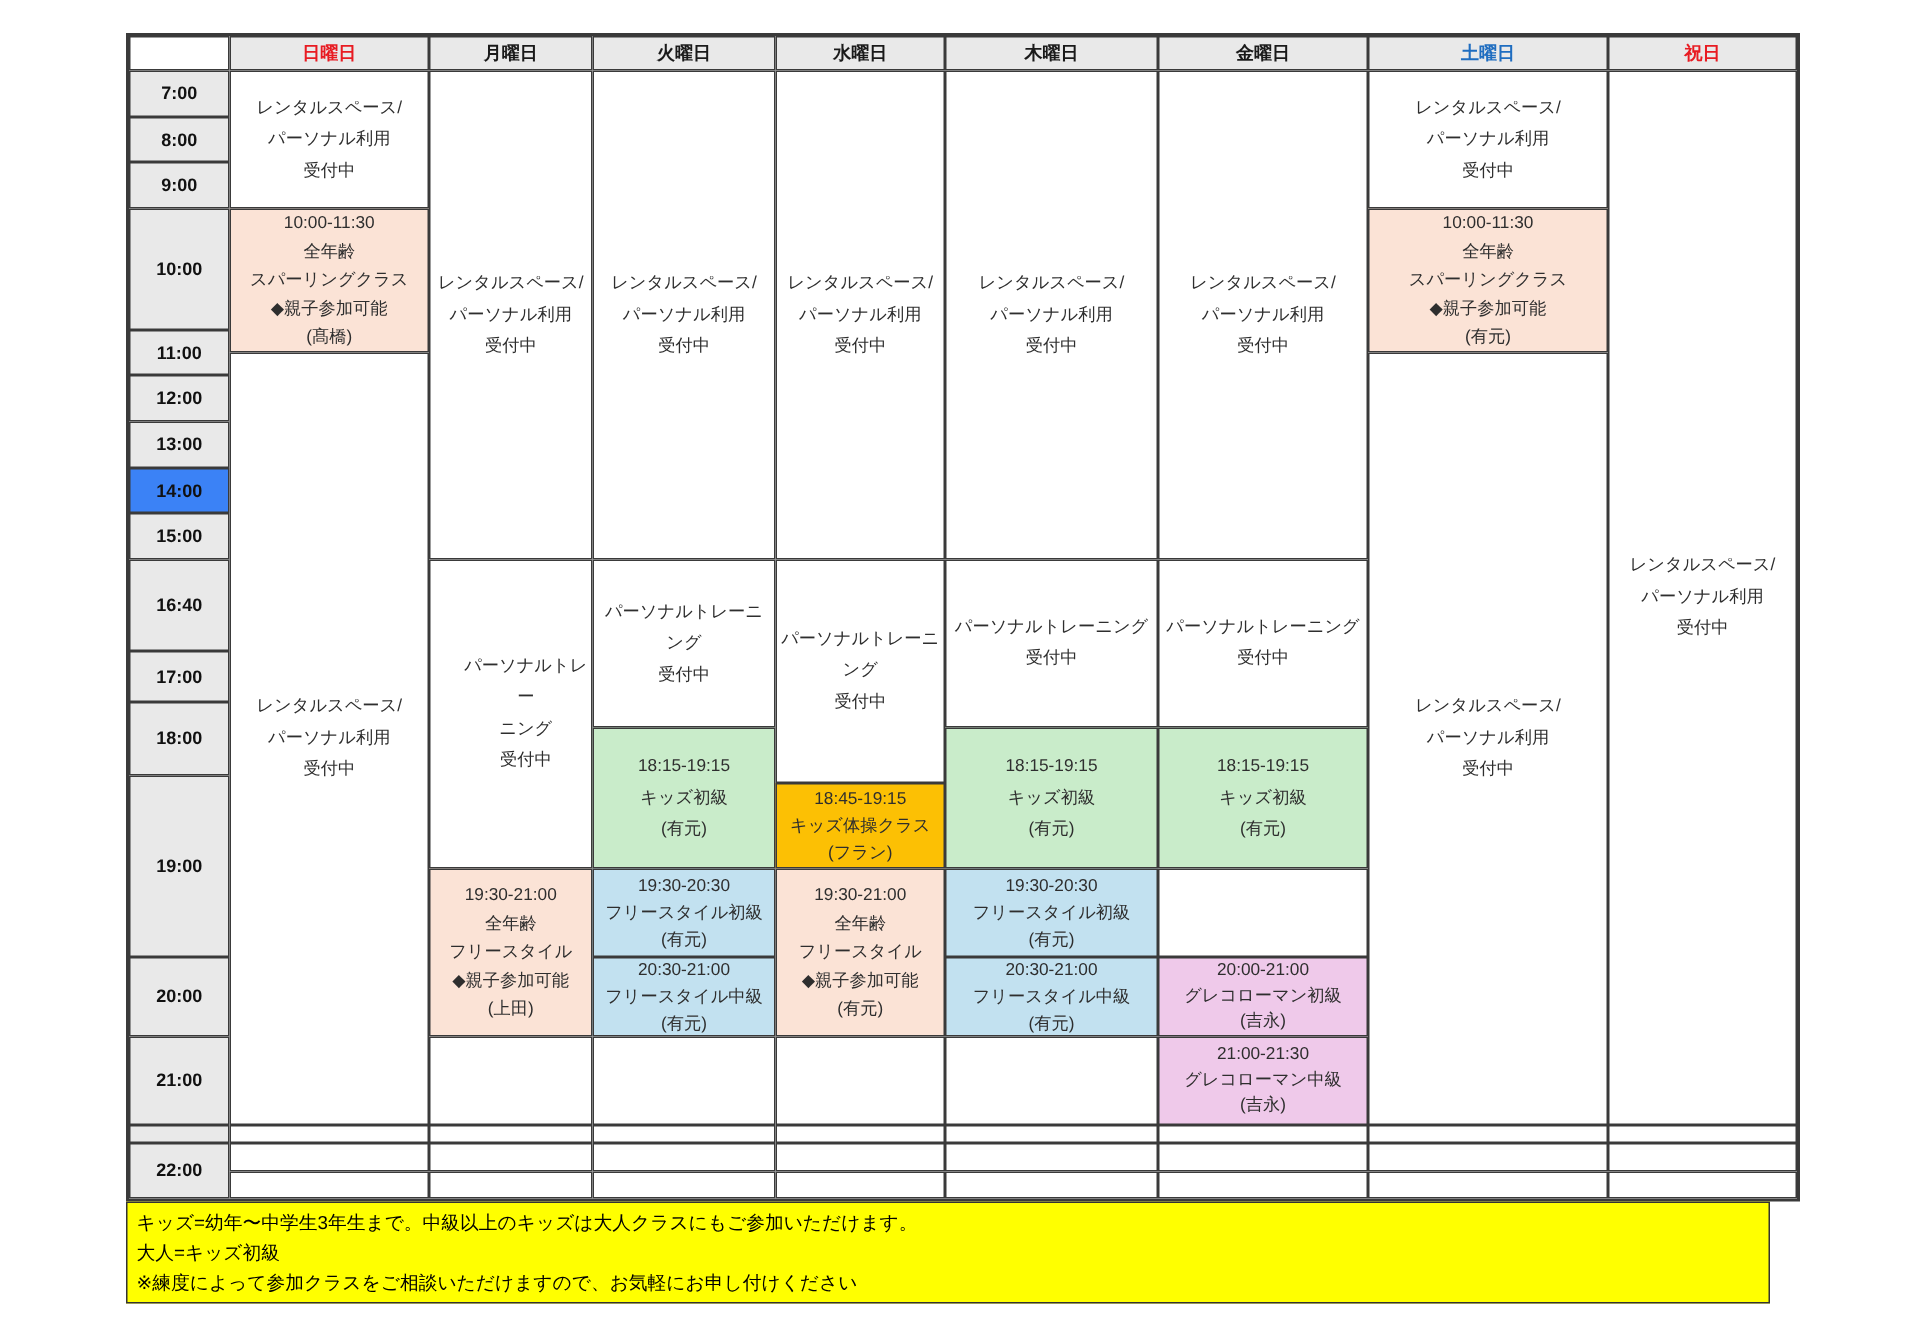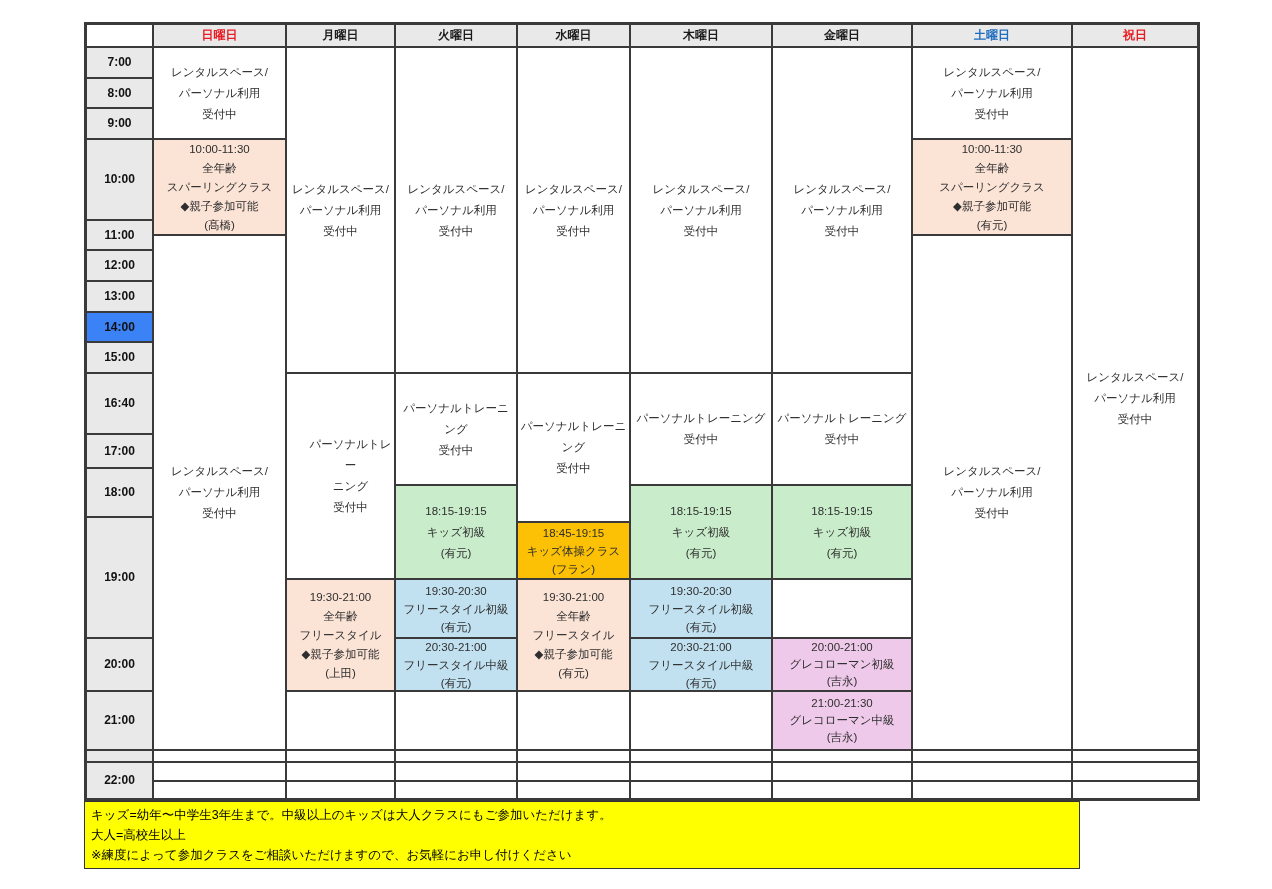--- a/index.html
+++ b/index.html
@@ -20,21 +20,21 @@
     display:flex; flex-direction:column; justify-content:center; align-items:center;
     text-align:center; font-size:11.5px; line-height:21px; color:#2e2e2e;
     overflow:hidden; box-sizing:border-box;
   }
   .cell[data-bg="grey"]  { font-weight:bold; font-size:12px; color:#111; }
   .cell[data-bg="peach"] { line-height:19px; }
   .cell[data-bg="blue"],
   .cell[data-bg="orange"]{ line-height:18px; }
   .cell[data-bg="purple"]{ line-height:17px; }
   .footer-notes {
-    position:absolute; left:84px; top:801px; width:996px; box-sizing:border-box;
+    position:absolute; left:84px; top:801px; width:1096px; box-sizing:border-box;
     border:1px solid #333; padding:3px 6px;
     font-size:12.5px; line-height:20px; color:#000; text-align:left;
   }
   .footer-notes .line { white-space:nowrap; overflow:hidden; }
 </style>
 </head>
 <body>
 
 <div class="schedule-table">
     <div class="cell" data-bg="white" style="grid-area: 1 / 1 / 2; background: rgb(255, 255, 255);"></div>
@@ -288,15 +288,15 @@
       <div>パーソナル利用</div>
       <div>受付中</div>
     </div>
     <div class="cell" data-bg="white" style="grid-area: 21 / 9 / 22; background: rgb(255, 255, 255);"></div>
     <div class="cell" data-bg="white" style="grid-area: 22 / 9 / 23; background: rgb(255, 255, 255);"></div>
     <div class="cell" data-bg="white" style="grid-area: 23 / 9 / 24; background: rgb(255, 255, 255);"></div>
   </div>
 
 <div class="footer-notes" style="background: rgb(255, 255, 0);">
   <div class="line">キッズ=幼年〜中学生3年生まで。中級以上のキッズは大人クラスにもご参加いただけます。</div>
-  <div class="line">大人=高校生以上</div>
+  <div class="line">大人=キッズ初級</div>
   <div class="line">※練度によって参加クラスをご相談いただけますので、お気軽にお申し付けください</div>
 </div>
 
 </body></html>

